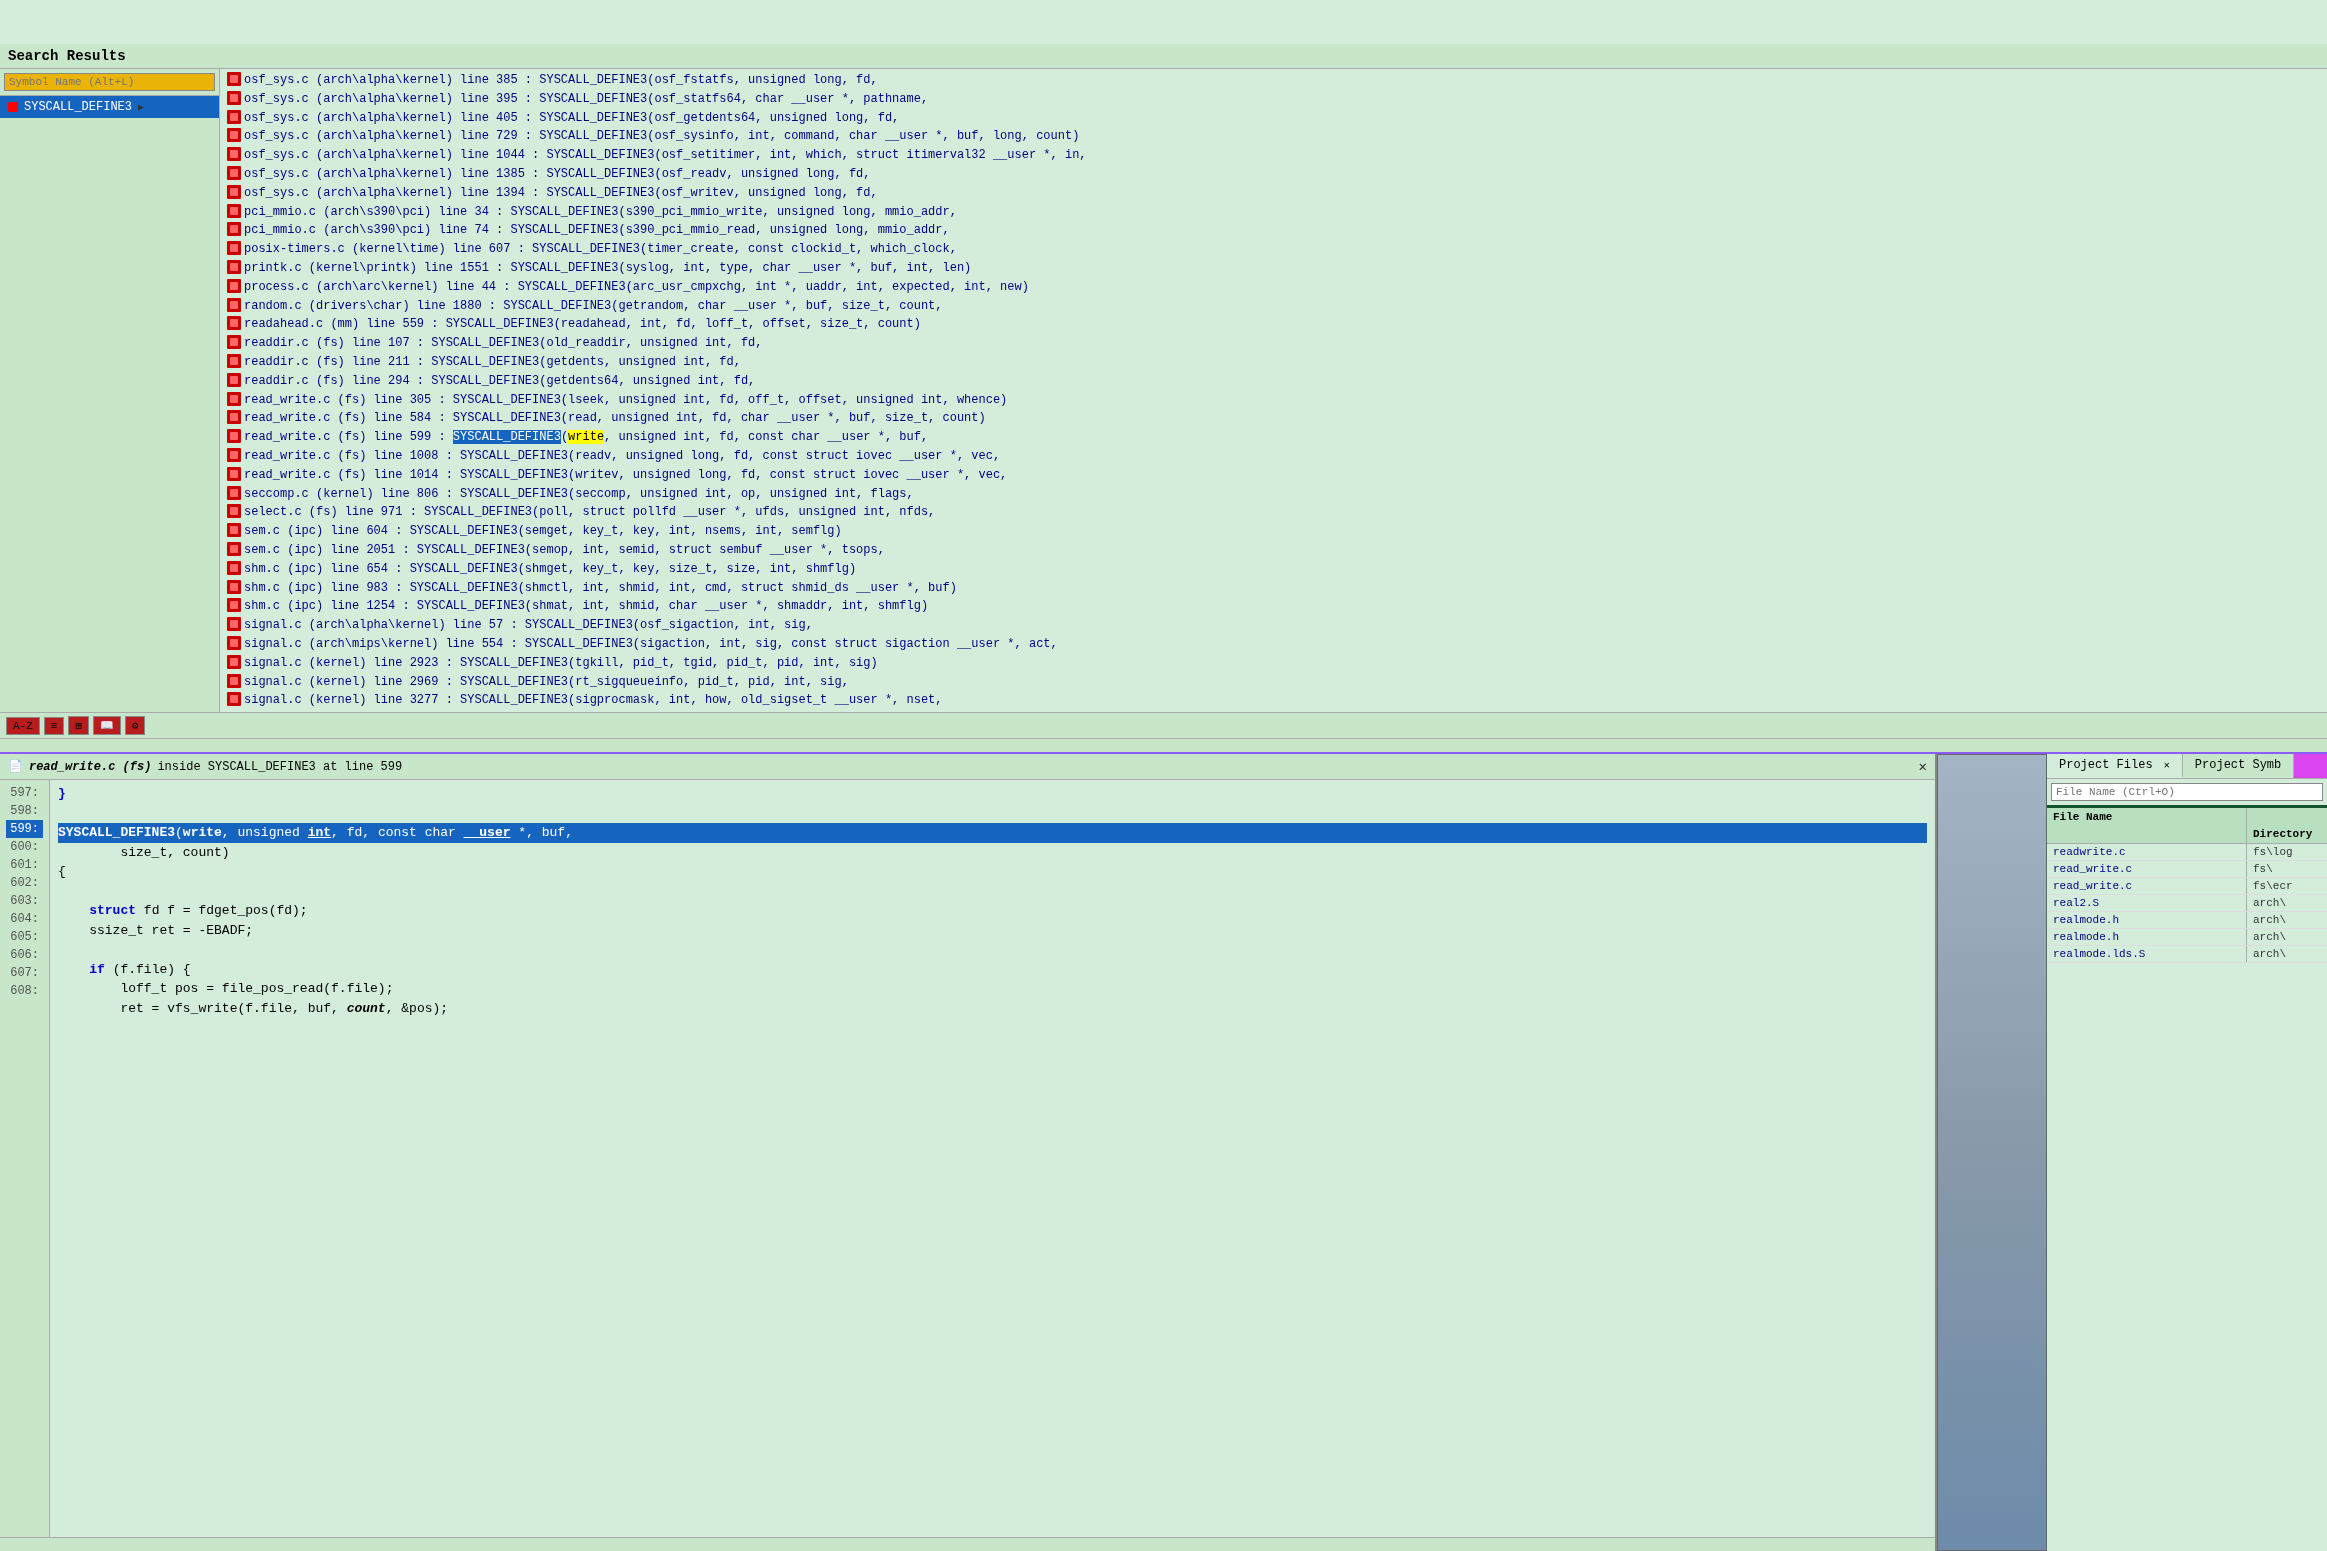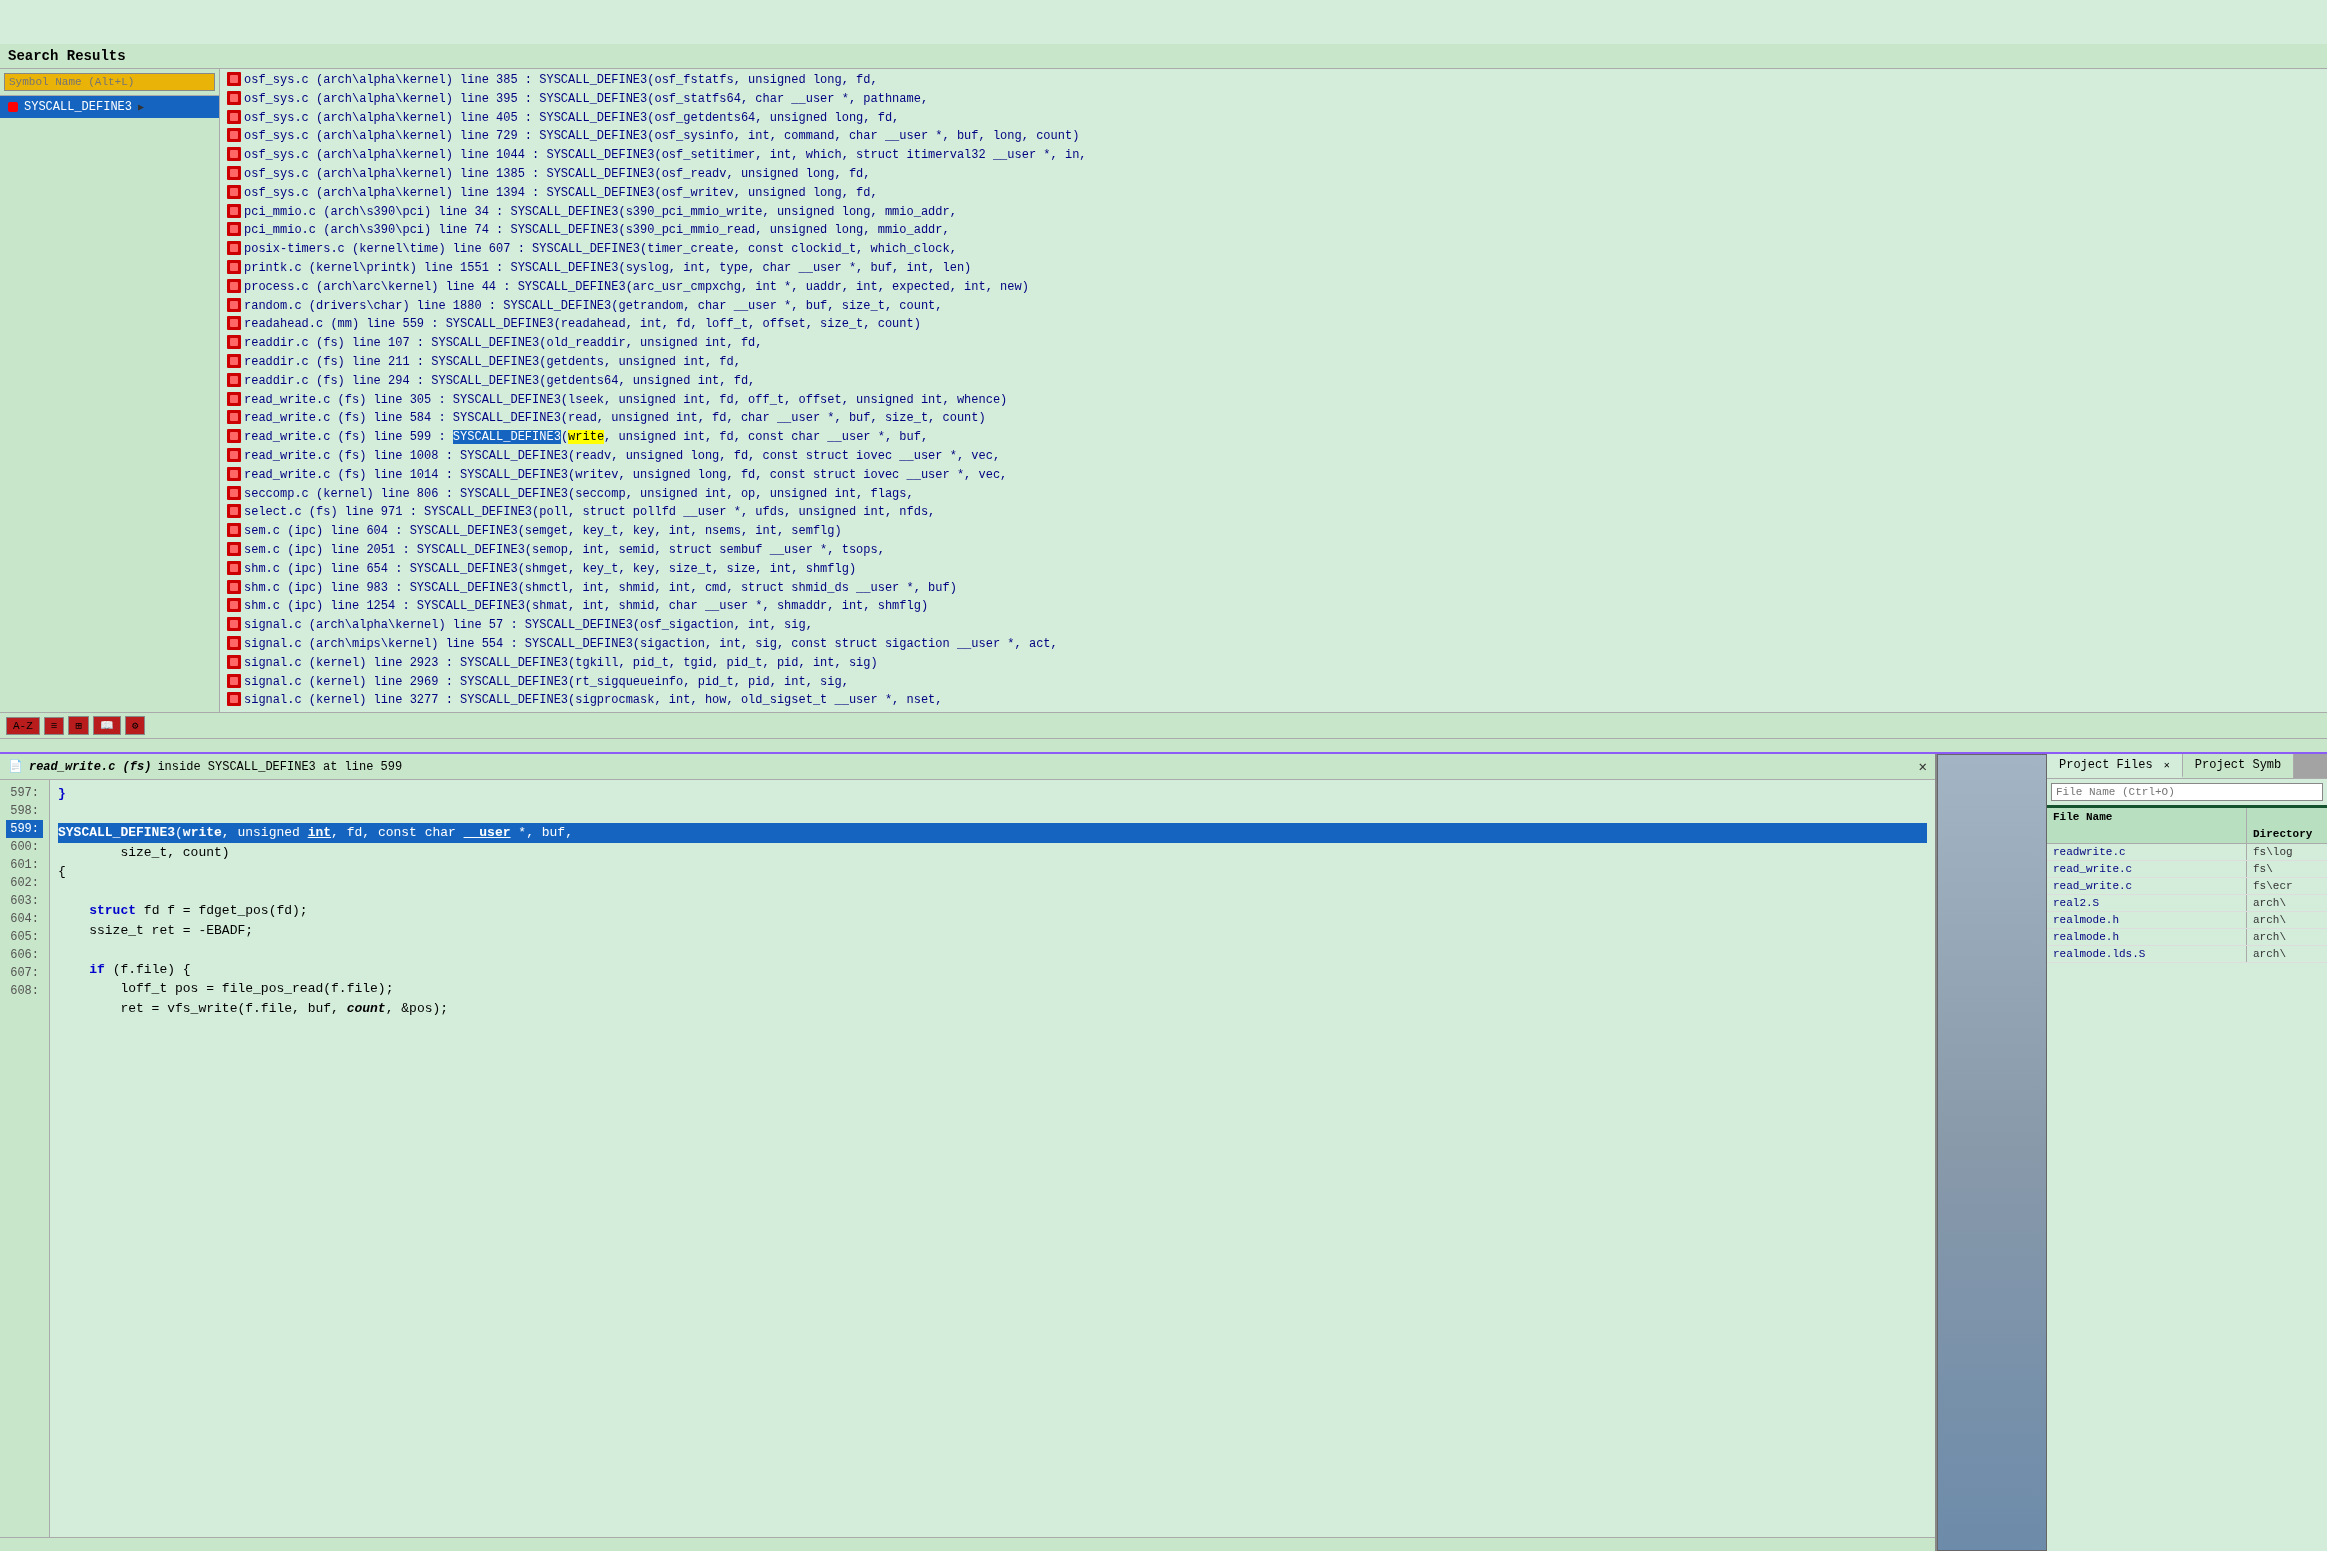--- a/index.html
+++ b/index.html
@@ -271,21 +271,21 @@
     
     .right-panel {
       width: 280px;
       display: flex;
       flex-direction: column;
       background: #d4edda;
     }
 
     .right-tabs {
       display: flex;
-      background: #a3a3a3;
+      background: #d946ef;
       border-bottom: 1px solid #aaa;
     }
 
     .right-tab {
       padding: 4px 12px;
       font-size: 12px;
       cursor: pointer;
       border-right: 1px solid #aaa;
       background: #c8e6c9;
     }

